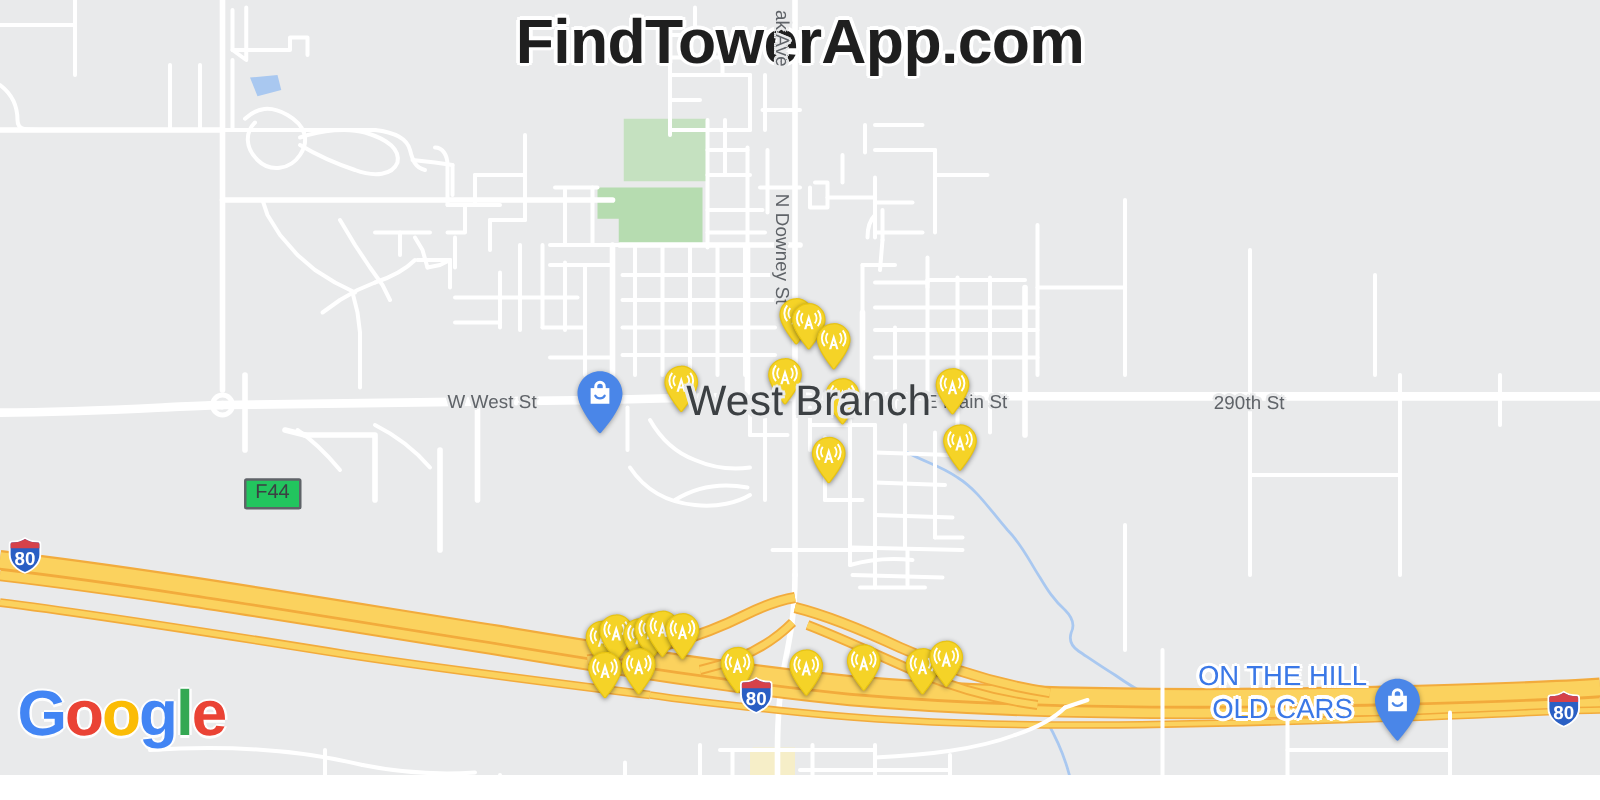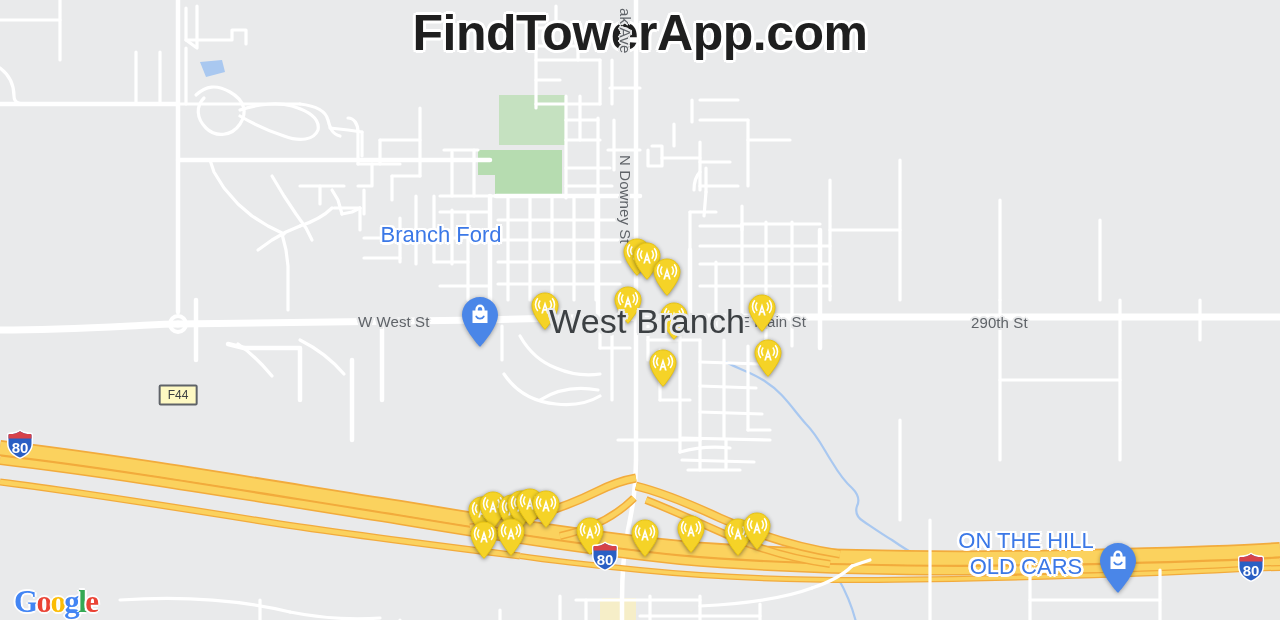--- a/index.html
+++ b/index.html
@@ -92,37 +92,38 @@
   .shield-i .num {
     position: absolute; inset: 0;
     display: flex; align-items: flex-end; justify-content: center;
     padding-bottom: 4px;
     color: #fff; font-size: 15px; font-weight: bold;
     font-family: "Liberation Sans", sans-serif;
   }
   .shield-county {
     position: absolute;
     transform: translate(-50%, -50%);
-    background: #fef9c3;
+    background: #22c55e;
     border: 2px solid #5f6368;
     border-radius: 2px;
     color: #3c4043;
-    font-size: 12px;
+    font-size: 16px;
     padding: 1px 7px 2px;
     cursor: pointer;
+    margin-left: 40px;
   }
 
   
   #google-logo {
     position: absolute;
-    left: 14px; bottom: 0;
-    font-size: 31px;
+    left: 14px; bottom: 20px;
+    font-size: 51px;
     font-weight: bold;
     letter-spacing: -1.6px;
-    font-family: Liberation Serif, serif;
+    font-family: Liberation Sans, sans-serif;
     text-shadow:
       -2px 0 rgba(255,255,255,.9), 2px 0 rgba(255,255,255,.9),
        0 -2px rgba(255,255,255,.9), 0 2px rgba(255,255,255,.9);
     cursor: pointer;
   }
   #attribution {
     position: absolute;
     right: 0; bottom: 0;
     background: rgba(255,255,255,.75);
     color: #3c4043;
@@ -394,21 +395,20 @@
 
   <div id="watermark-title">FindTowerApp.com</div>
 
   <div id="overlays">
       <div class="lbl lbl-street" style="left: 358px; top: 313px;">W West St</div>
       <div class="lbl lbl-street" style="left: 740px; top: 313px;">E Main St</div>
       <div class="lbl lbl-street" style="left: 971px; top: 314px;">290th St</div>
       <div class="lbl lbl-street lbl-vert" style="left: 634px; top: 155px; transform: rotate(90deg);">N Downey St</div>
       <div class="lbl lbl-street lbl-vert" style="left: 634px; top: 8px; transform: rotate(90deg);">ak Ave</div>
       <div class="lbl lbl-poi" style="left: 441px; top: 222px; transform: translateX(-50%);">
-        <div>Branch Ford</div>
       </div>
       <div class="lbl lbl-poi" style="left: 1026px; top: 528px; transform: translateX(-50%);">
         <div>ON THE HILL</div>
         <div>OLD CARS</div>
       </div>
       <div class="tower-pin" style="left: 637px; top: 272px;"><svg viewBox="0 0 30 38" xmlns="http://www.w3.org/2000/svg">
           <path d="M15 1C7.8 1 2 6.7 2 13.8 2 22 12 33.5 14.1 36.6a1.1 1.1 0 0 0 1.8 0C18 33.5 28 22 28 13.8 28 6.7 22.2 1 15 1z" fill="#f5d327" stroke="#e8c412" stroke-width="1"></path>
           <g fill="#fff">
             <path d="M15 9.2 11.2 21.4h1.9l.7-2.6h2.4l.7 2.6h1.9L15 9.2zm-.7 7.9.7-2.6.7 2.6h-1.4z"></path>
             <path d="M9.6 7.9a7.6 7.6 0 0 0 0 9.3l1.2-1a6 6 0 0 1 0-7.3l-1.2-1zM20.4 7.9l-1.2 1a6 6 0 0 1 0 7.3l1.2 1a7.6 7.6 0 0 0 0-9.3z"></path>

